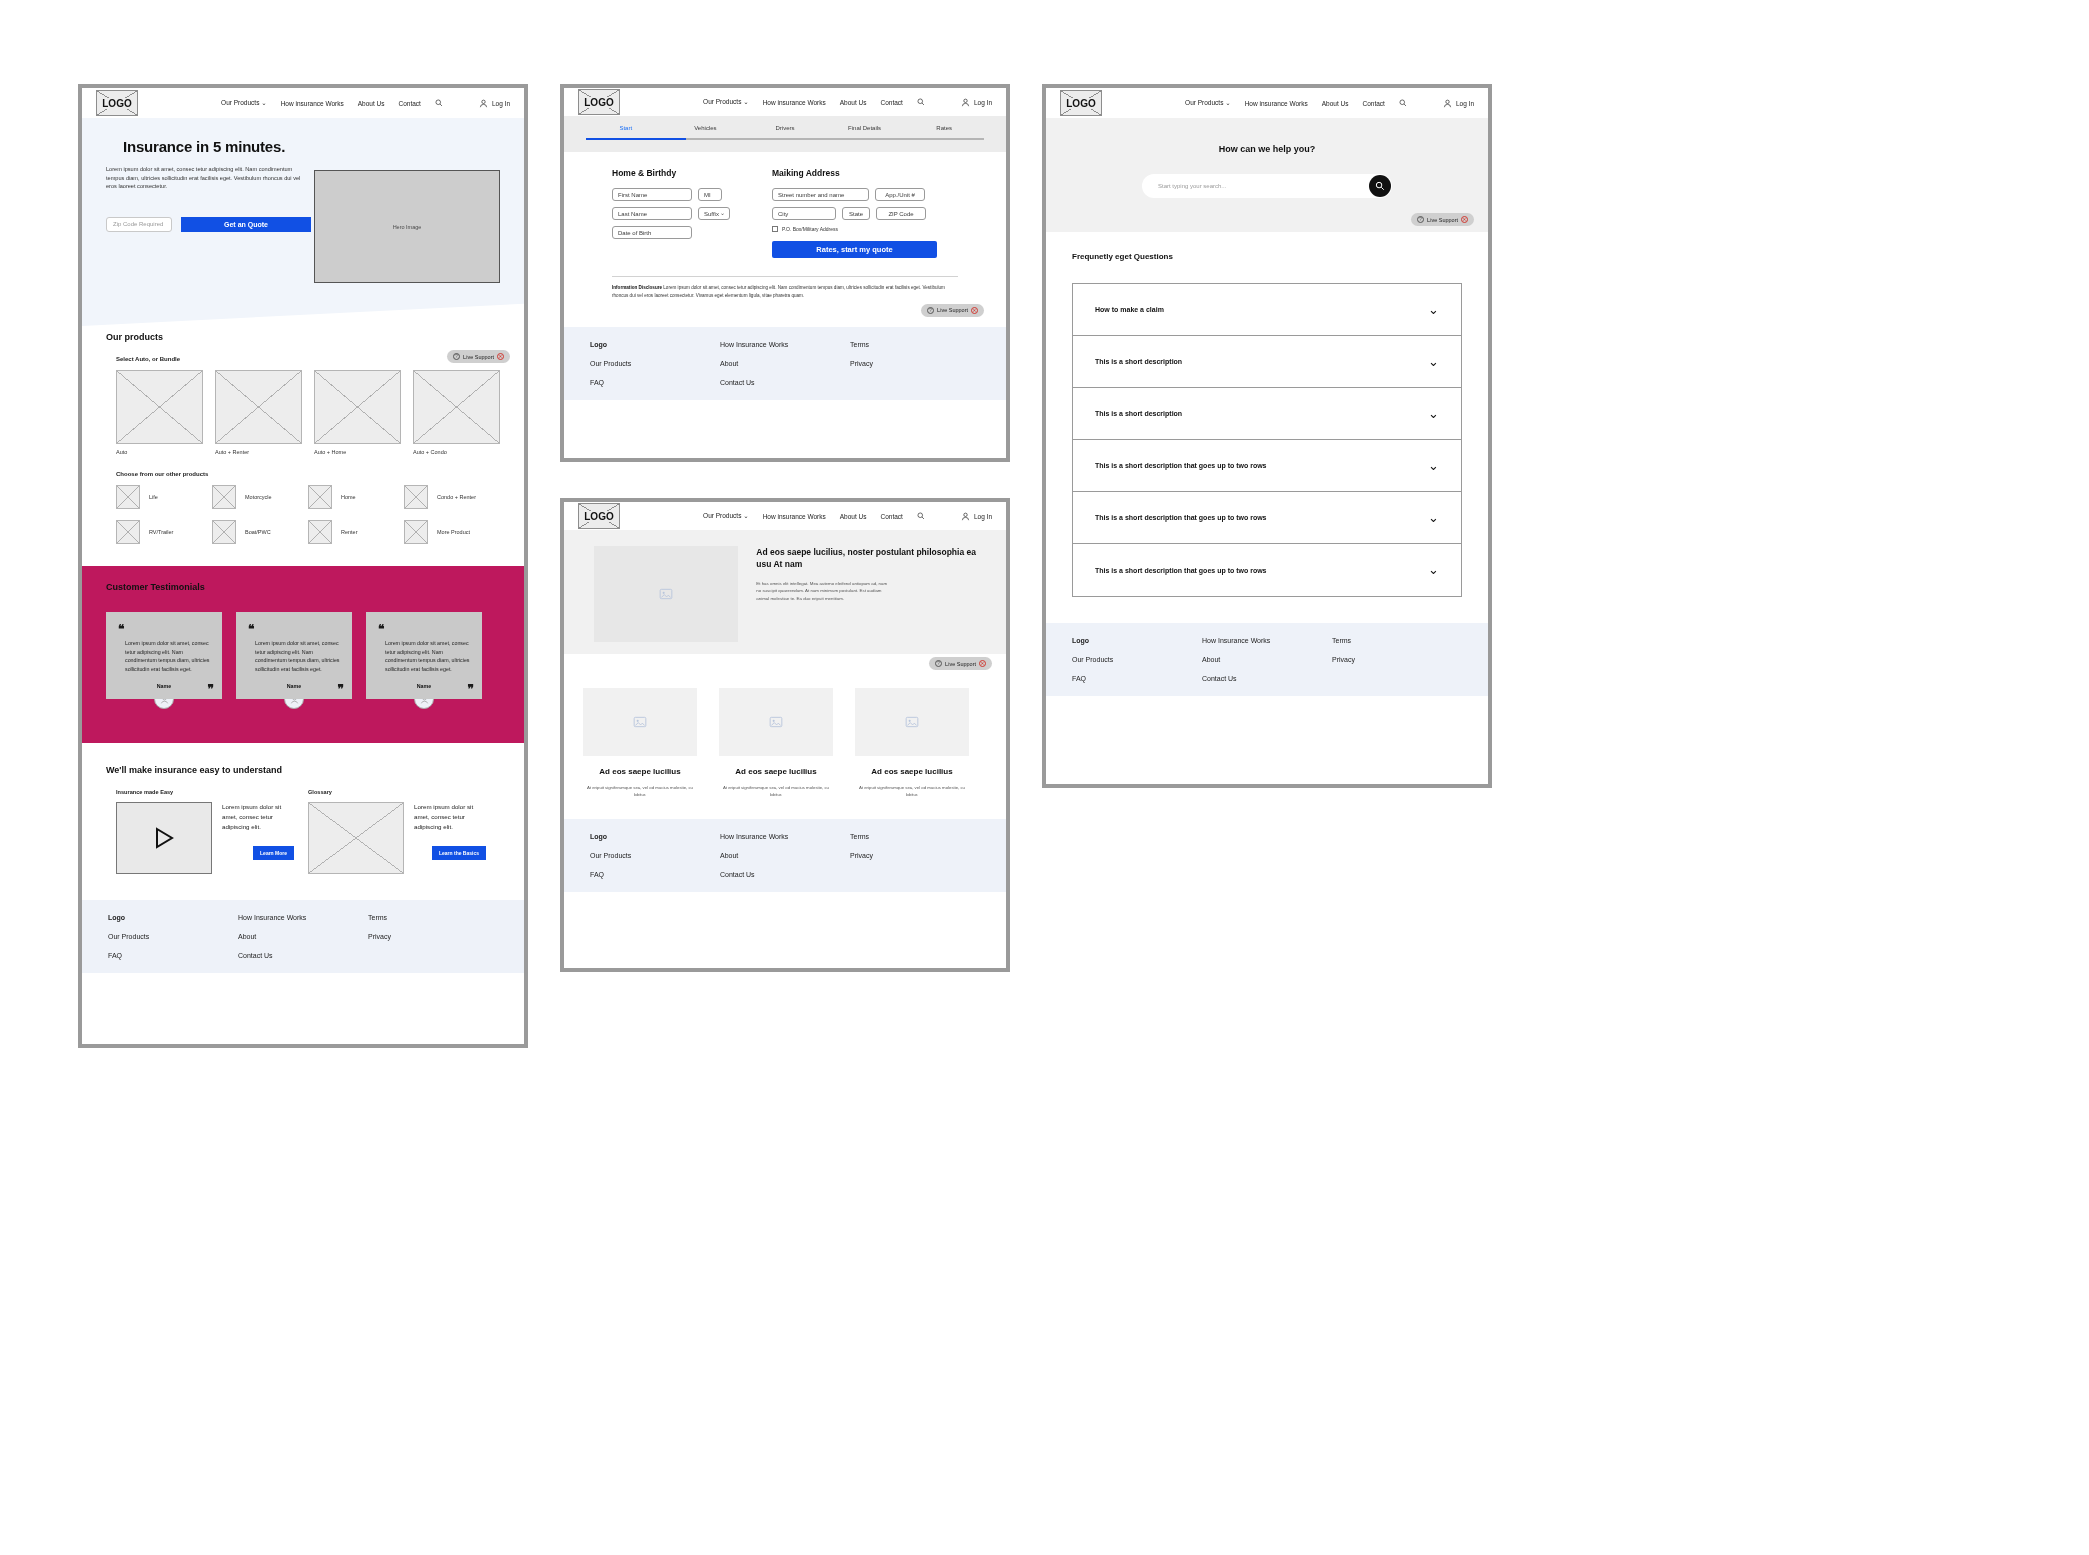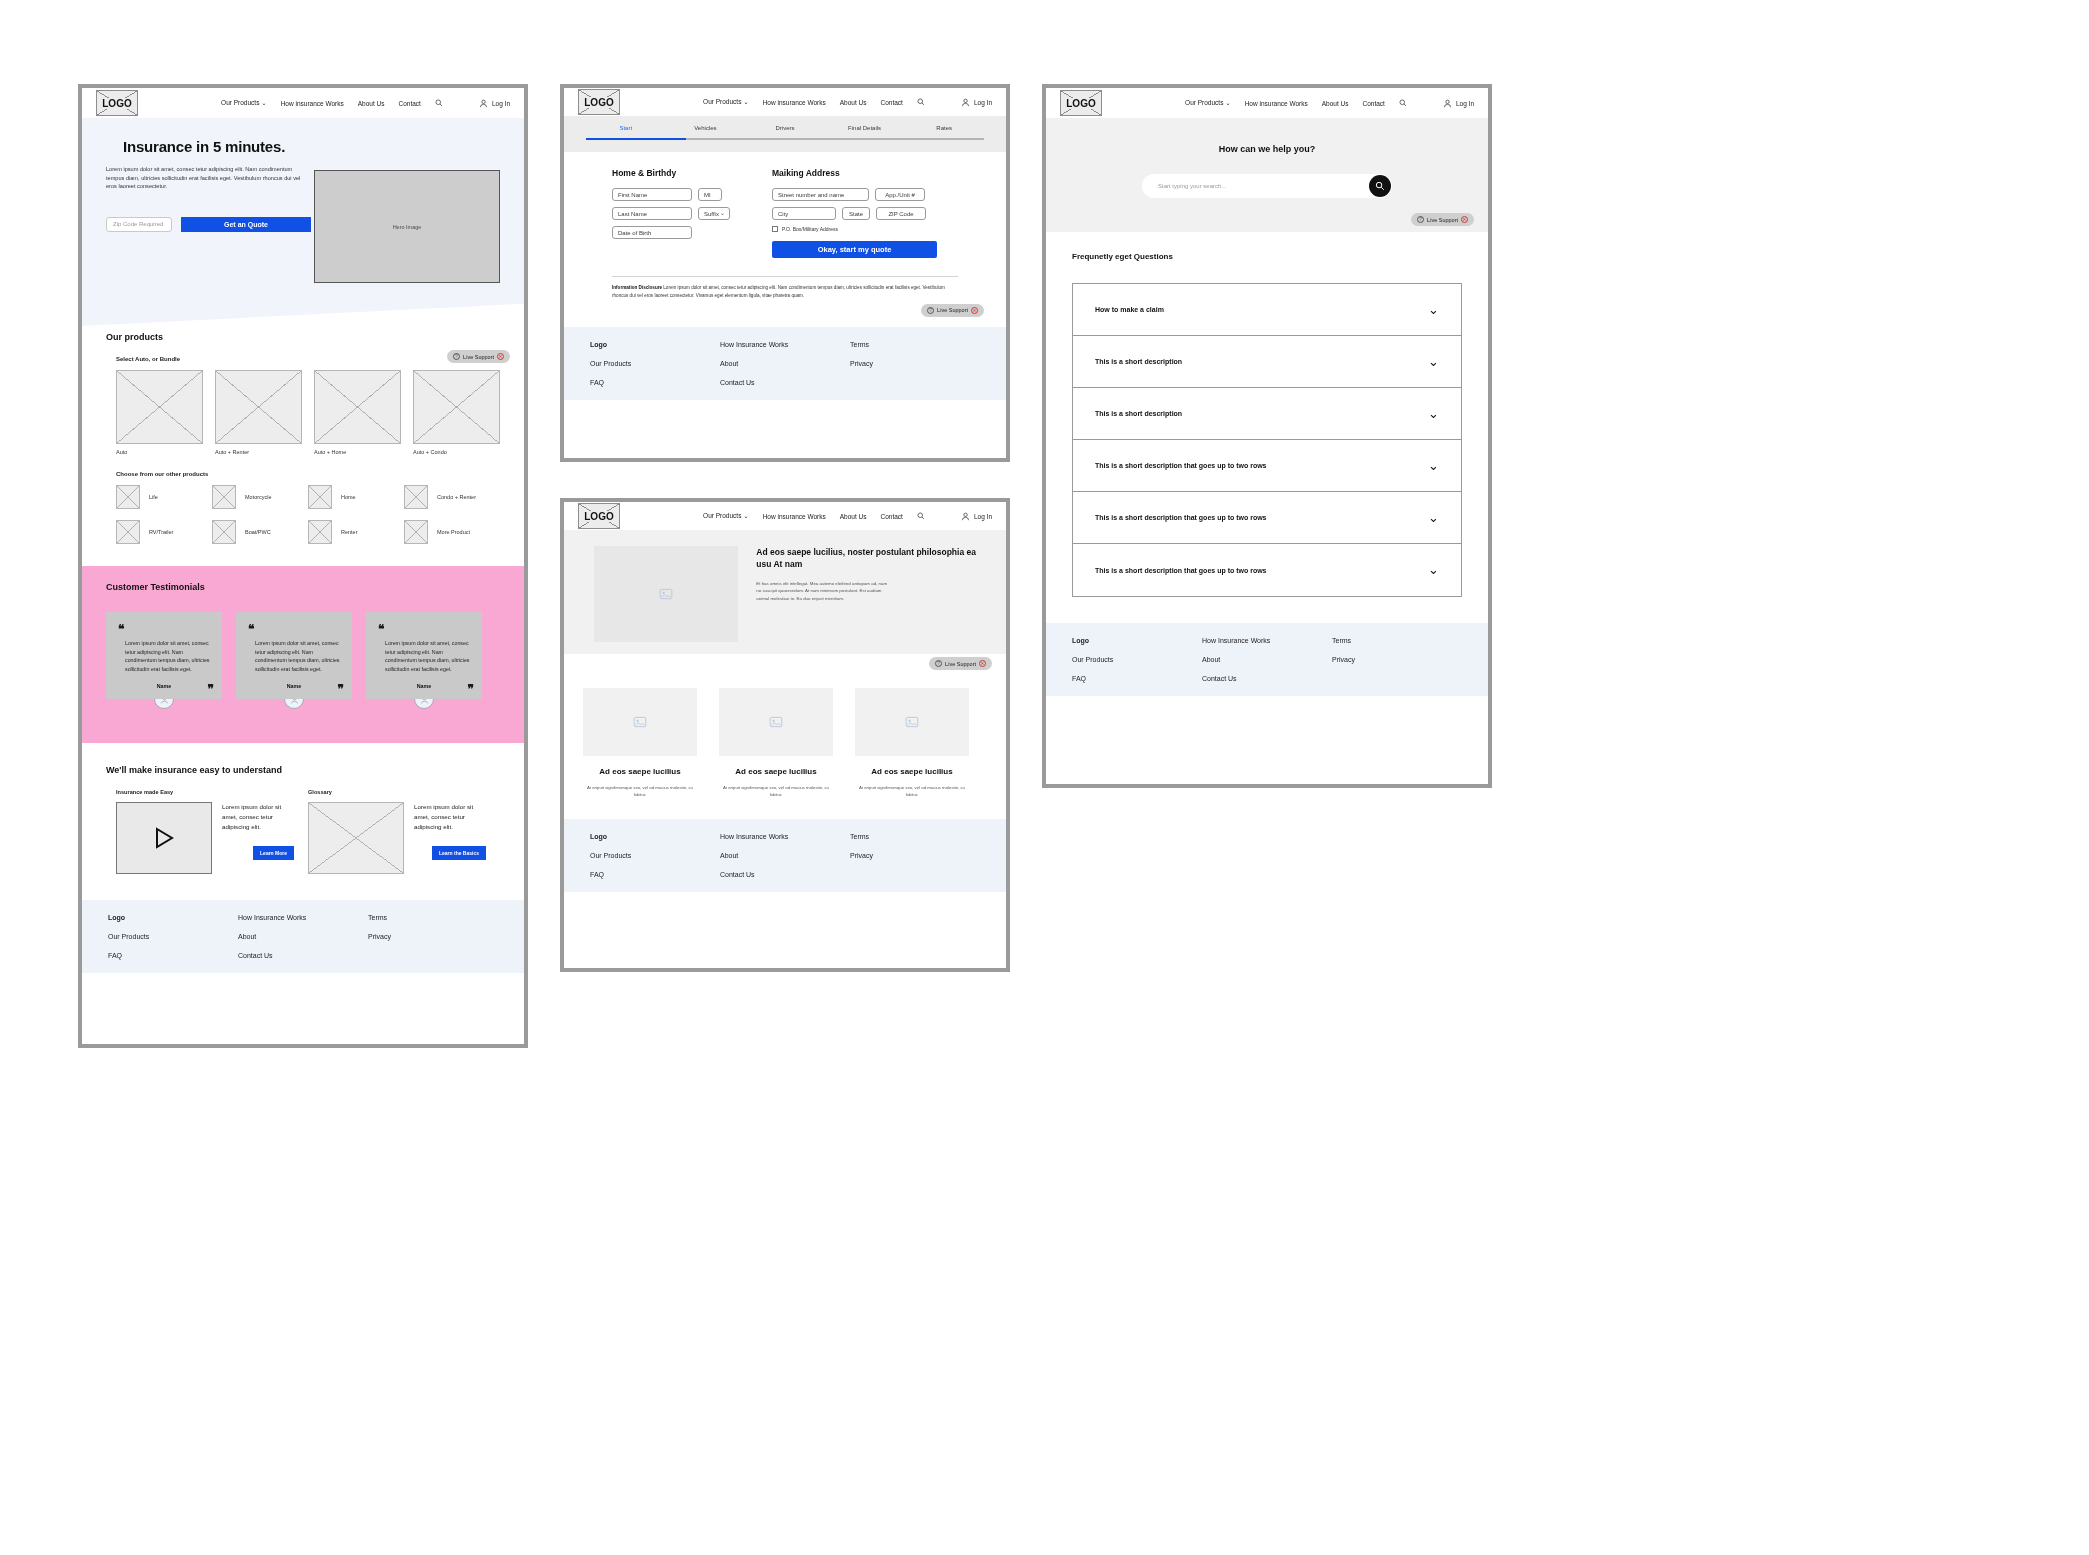--- a/index.html
+++ b/index.html
@@ -136,21 +136,21 @@
   #p1 h2 { font-size:9px; font-weight:bold; color:#111; }
   #p1 .sublabel { font-size:6px; font-weight:bold; color:#222; margin:14px 0 8px 10px;}
   #p1 .prodgrid { display:grid; grid-template-columns:repeat(4,1fr); gap:12px; margin-left:10px;}
   #p1 .prodgrid .tile { height:74px; }
   #p1 .prodgrid .plabel { font-size:5.5px; color:#333; margin-top:5px; }
   #p1 .otherlist { display:grid; grid-template-columns:repeat(4,1fr); row-gap:11px; margin-left:10px;}
   #p1 .otheritem { display:flex; align-items:center; gap:9px; }
   #p1 .otheritem .sq { width:24px;height:24px; }
   #p1 .otheritem .olabel { font-size:5.5px; color:#333; }
 
-  #p1 .testi-wrap { background:#f9a8d4; margin-top:22px; padding:16px 24px 34px 24px; }
+  #p1 .testi-wrap { background:#be185d; margin-top:22px; padding:16px 24px 34px 24px; }
   #p1 .testi-row { display:flex; gap:14px; margin-top:20px; }
   #p1 .tcard {
     background:#c9c9c9; width:116px; padding:14px 12px 10px 12px; position:relative;
   }
   #p1 .tcard .qm { font-size:12px; font-weight:bold; color:#1a1a1a; line-height:0.6;}
   #p1 .tcard .qm.close { position:absolute; right:8px; bottom:6px;}
   #p1 .tcard .tbody { font-size:5.3px; color:#1e1e1e; line-height:1.6; margin:6px 0 0 7px; }
   #p1 .tcard .tname { font-size:5.3px; font-weight:bold; color:#111; text-align:center; margin-top:10px;}
   #p1 .avatar {
     width:20px;height:20px;border-radius:50%;border:1px solid #aaa;background:#eef2f9;
@@ -523,21 +523,21 @@
       </div>
       <div class="frow">
         <div class="field" style="width:64px;">City</div>
         <div class="field" style="width:28px;justify-content:center;padding-left:0;">State</div>
         <div class="field" style="width:50px;justify-content:center;padding-left:0;">ZIP Code</div>
       </div>
       <div class="chk">
         <span class="chkbox"></span>
         <span class="chklabel">P.O. Box/Military Address</span>
       </div>
-      <div class="btn-blue bigbtn">Okay, start my quote</div>
+      <div class="btn-blue bigbtn">Rates, start my quote</div>
     </div>
   </div>
 
   <div class="disclose">
     <div class="dl">
       <b>Information Disclosure</b><span> Lorem ipsum dolor sit amet, consec tetur adipiscing elit. Nam condimentum tempus diam, ultricies sollicitudin erat facilisis eget. Vestibulum rhoncus dui vel eros laoreet consectetur. Vivamus eget elementum ligula, vitae pharetra quam.</span>
     </div>
   </div>
 
   <div class="lsrow">

